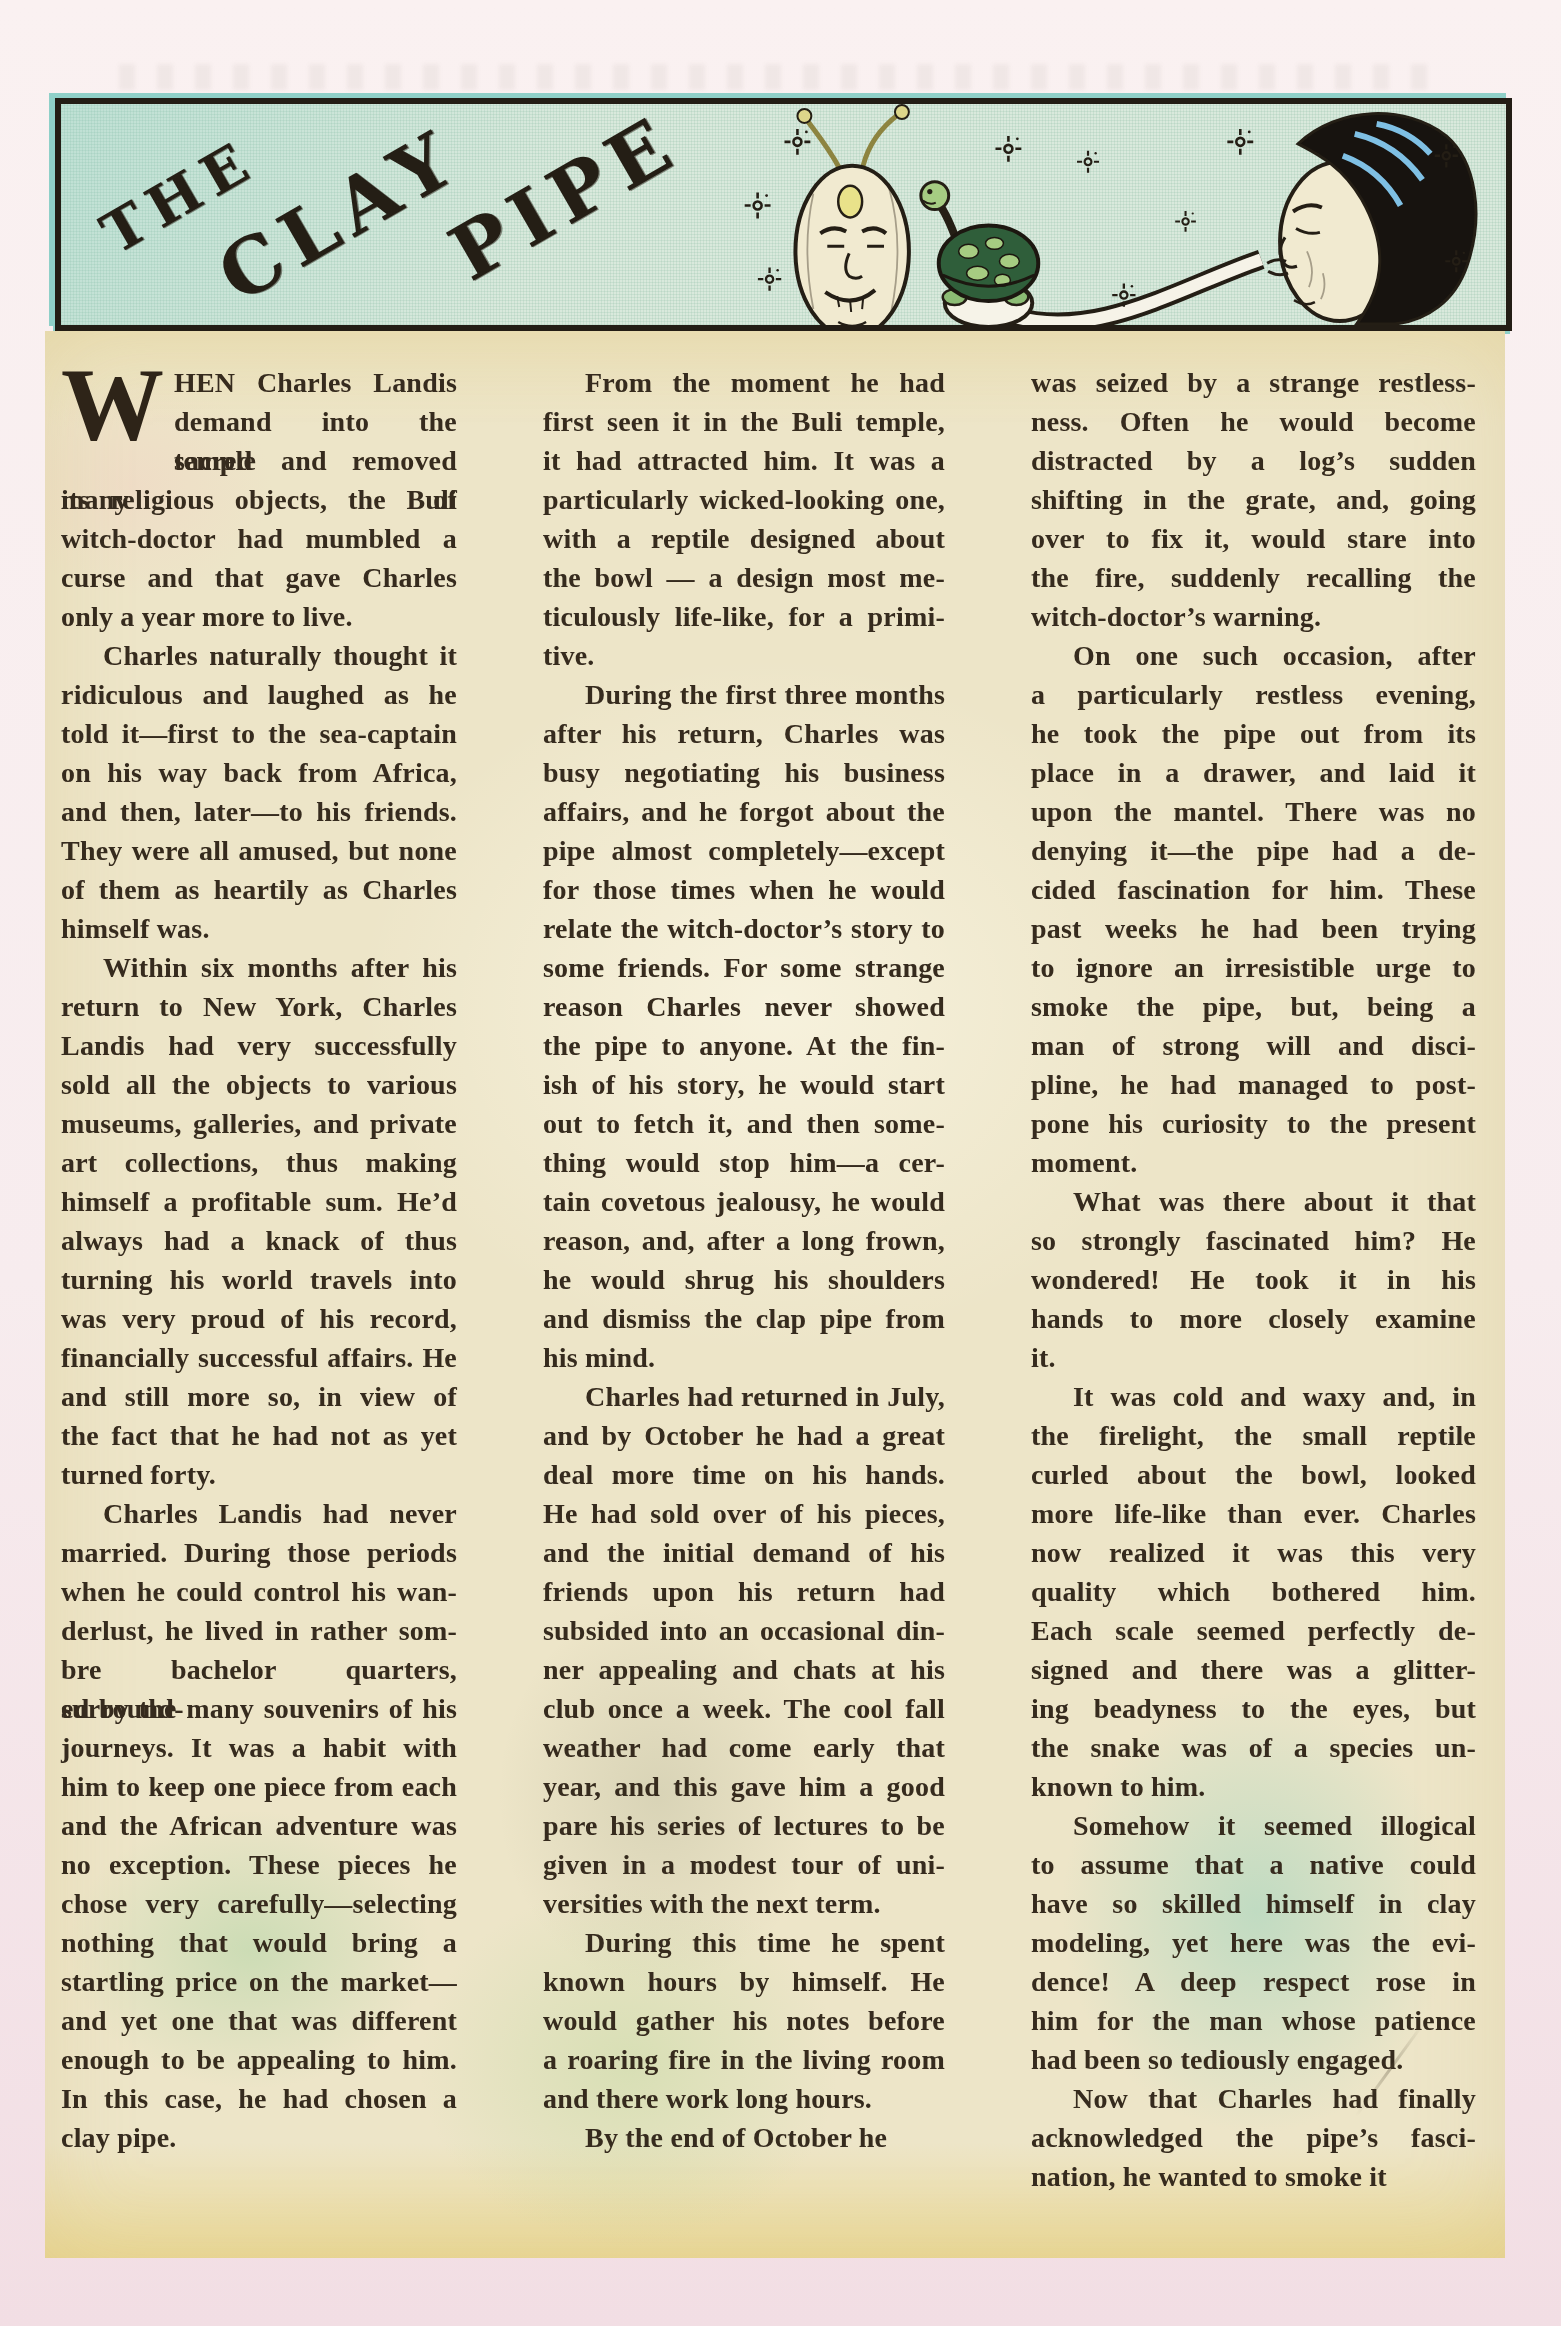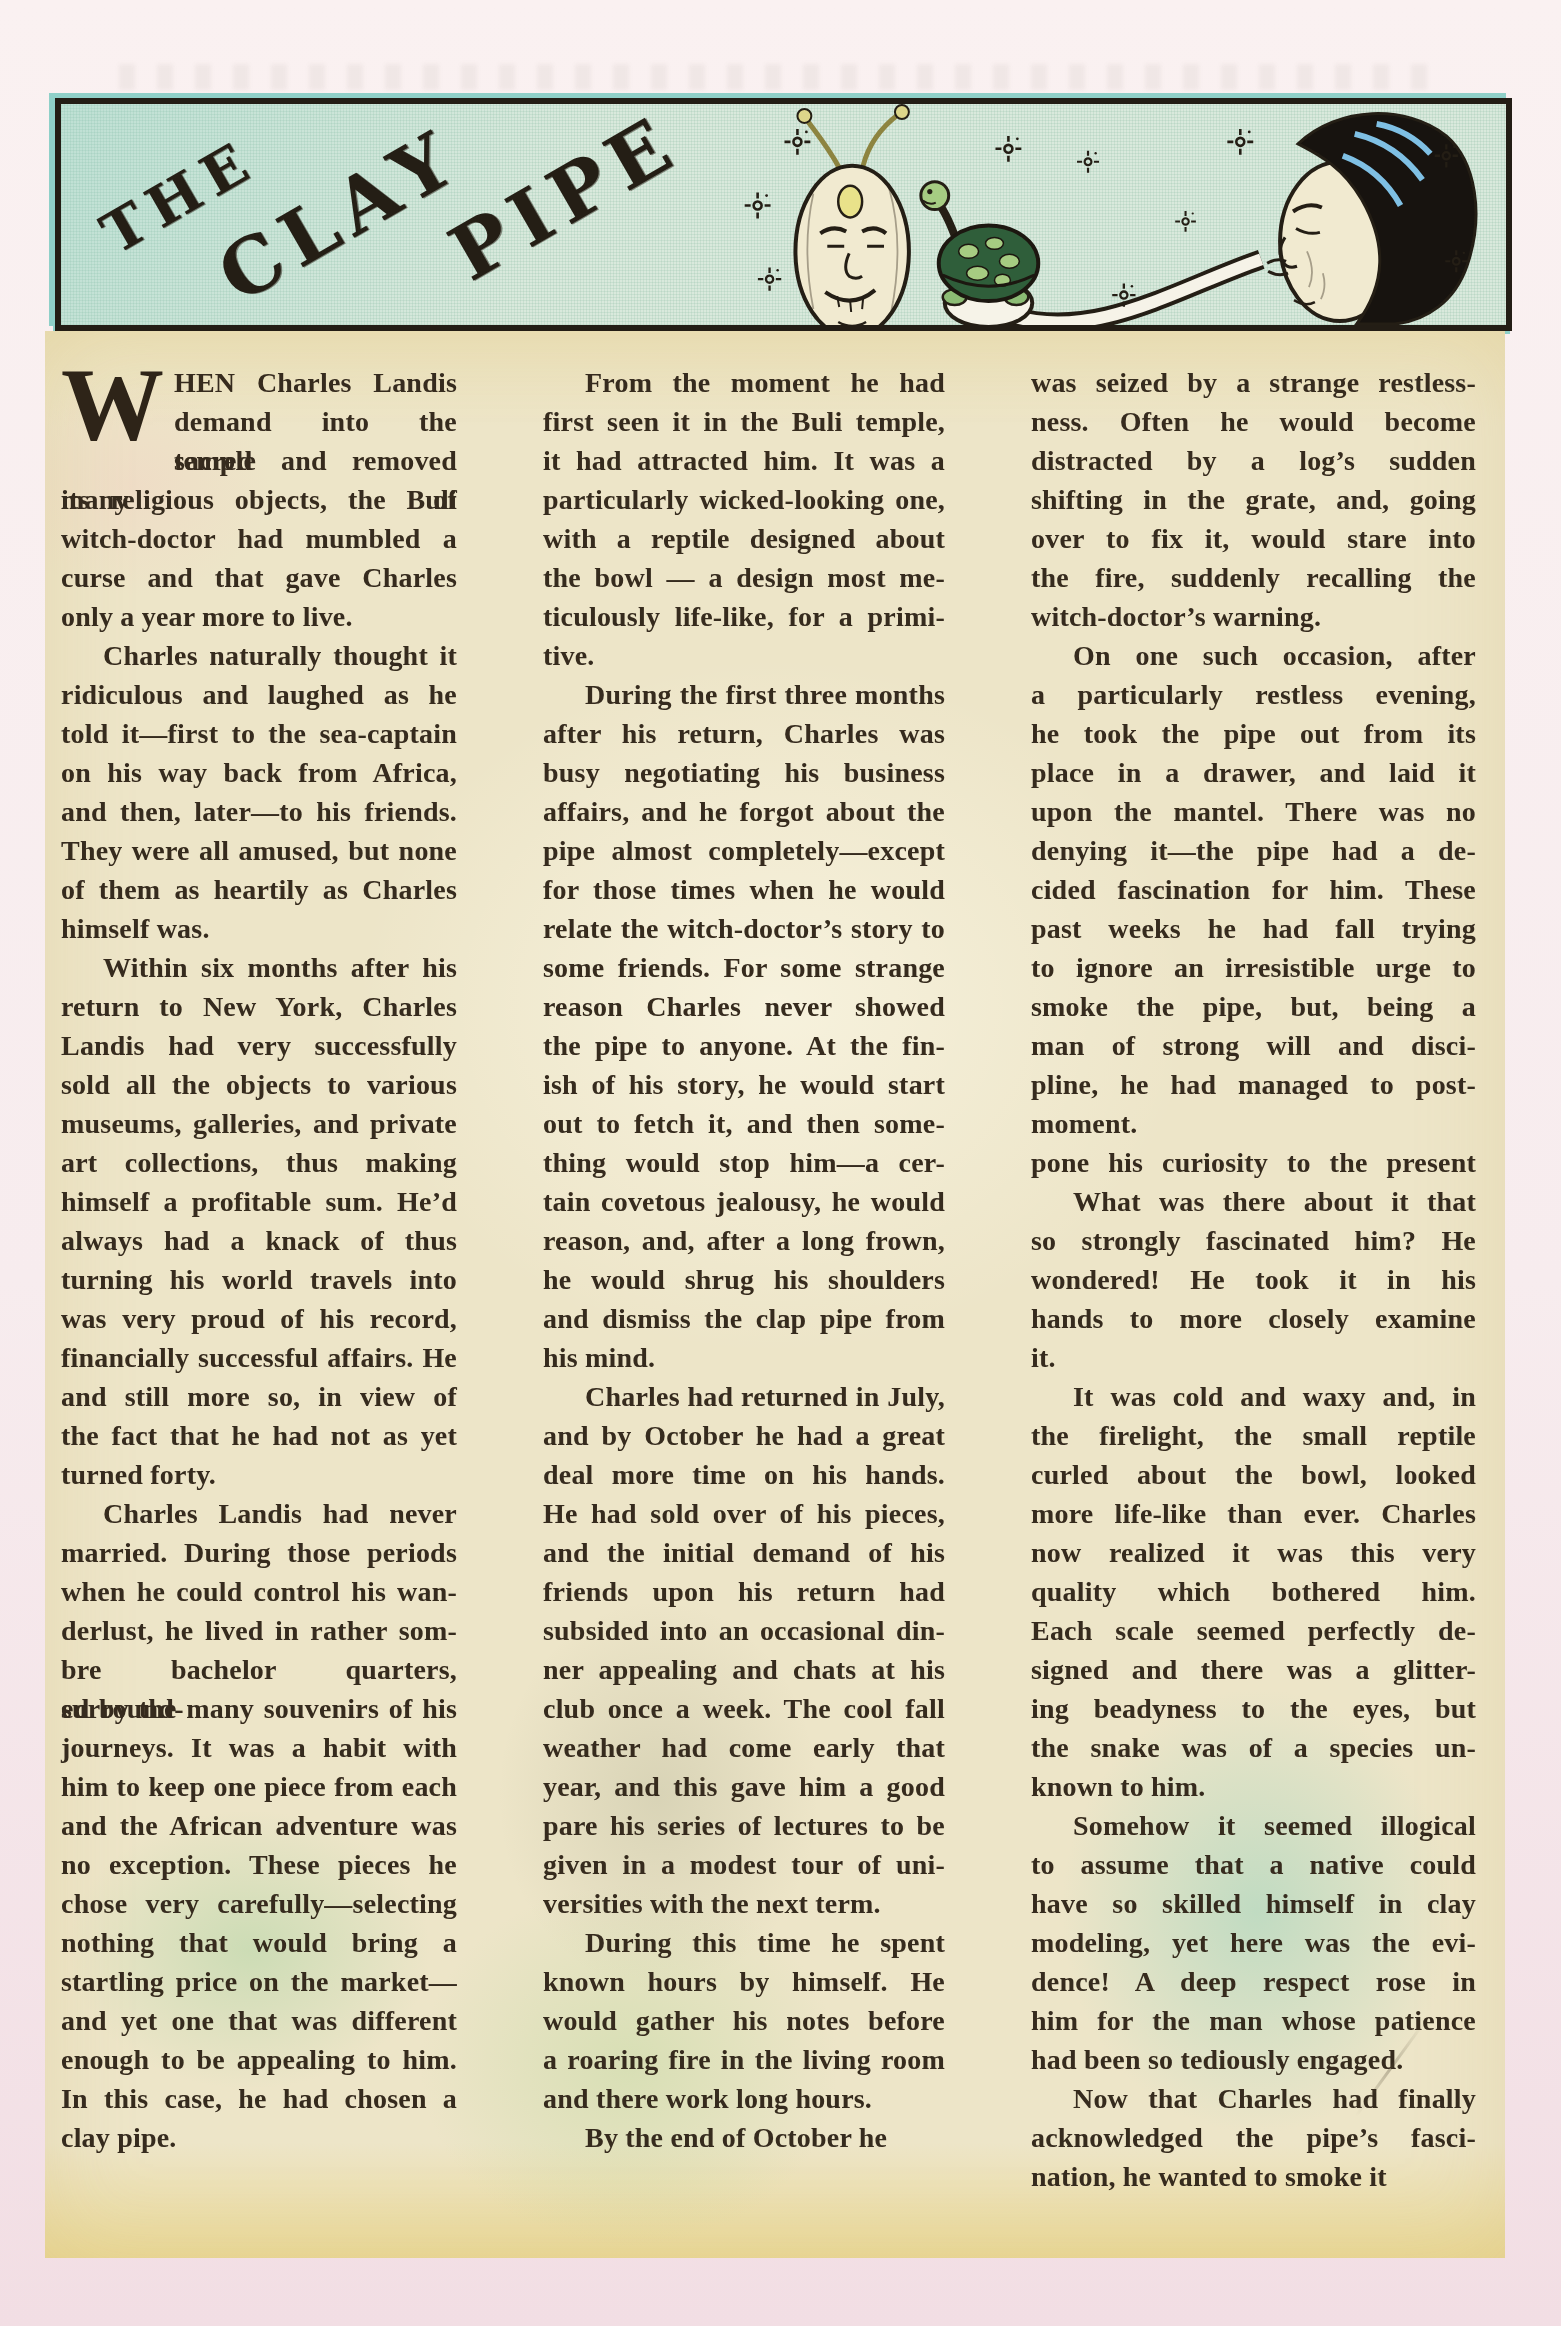--- a/index.html
+++ b/index.html
@@ -282,27 +282,27 @@
           <div class="line end">witch-doctor’s warning.</div>
         </div>
         <div class="para">
           <div class="line indent">On one such occasion, after</div>
           <div class="line">a particularly restless evening,</div>
           <div class="line">he took the pipe out from its</div>
           <div class="line">place in a drawer, and laid it</div>
           <div class="line">upon the mantel. There was no</div>
           <div class="line">denying it—the pipe had a de-</div>
           <div class="line">cided fascination for him. These</div>
-          <div class="line">past weeks he had fall trying</div>
+          <div class="line">past weeks he had been trying</div>
           <div class="line">to ignore an irresistible urge to</div>
           <div class="line">smoke the pipe, but, being a</div>
           <div class="line">man of strong will and disci-</div>
           <div class="line">pline, he had managed to post-</div>
+          <div class="line">pone his curiosity to the present</div>
           <div class="line end">moment.</div>
-          <div class="line">pone his curiosity to the present</div>
         </div>
         <div class="para">
           <div class="line indent">What was there about it that</div>
           <div class="line">so strongly fascinated him? He</div>
           <div class="line">wondered! He took it in his</div>
           <div class="line">hands to more closely examine</div>
           <div class="line end">it.</div>
         </div>
         <div class="para">
           <div class="line indent">It was cold and waxy and, in</div>

